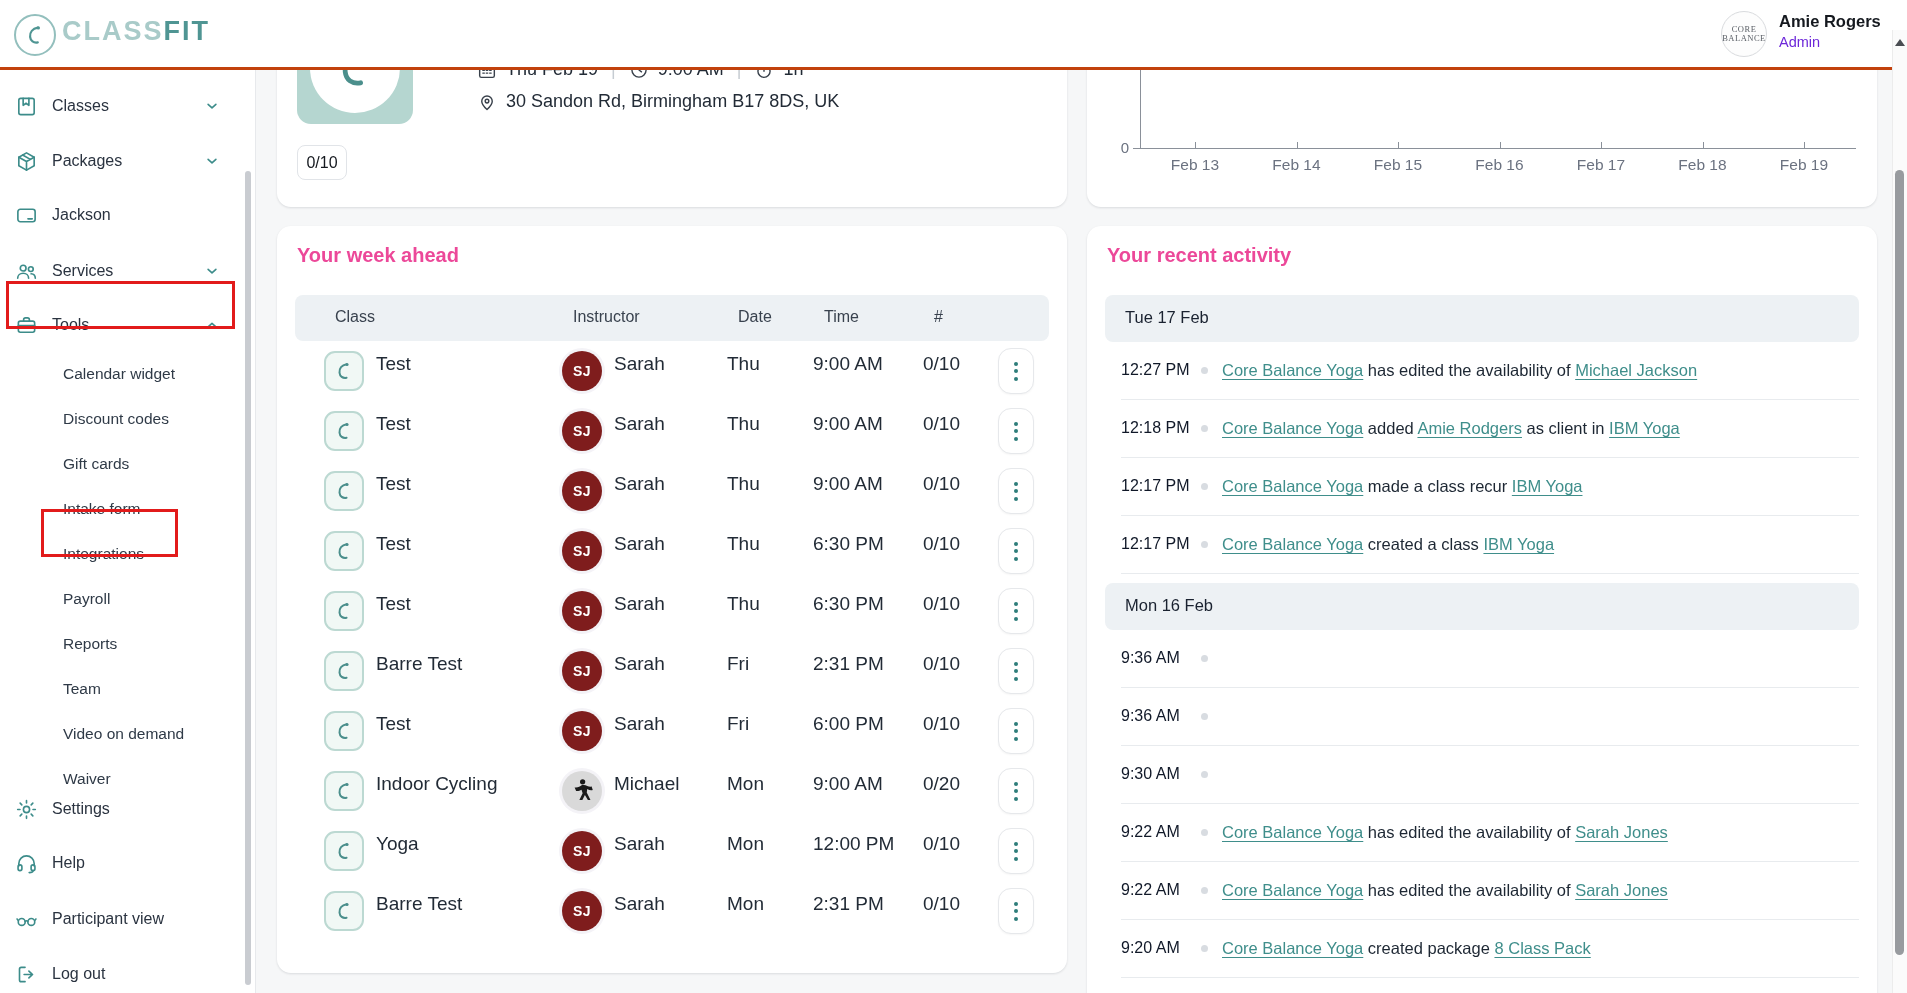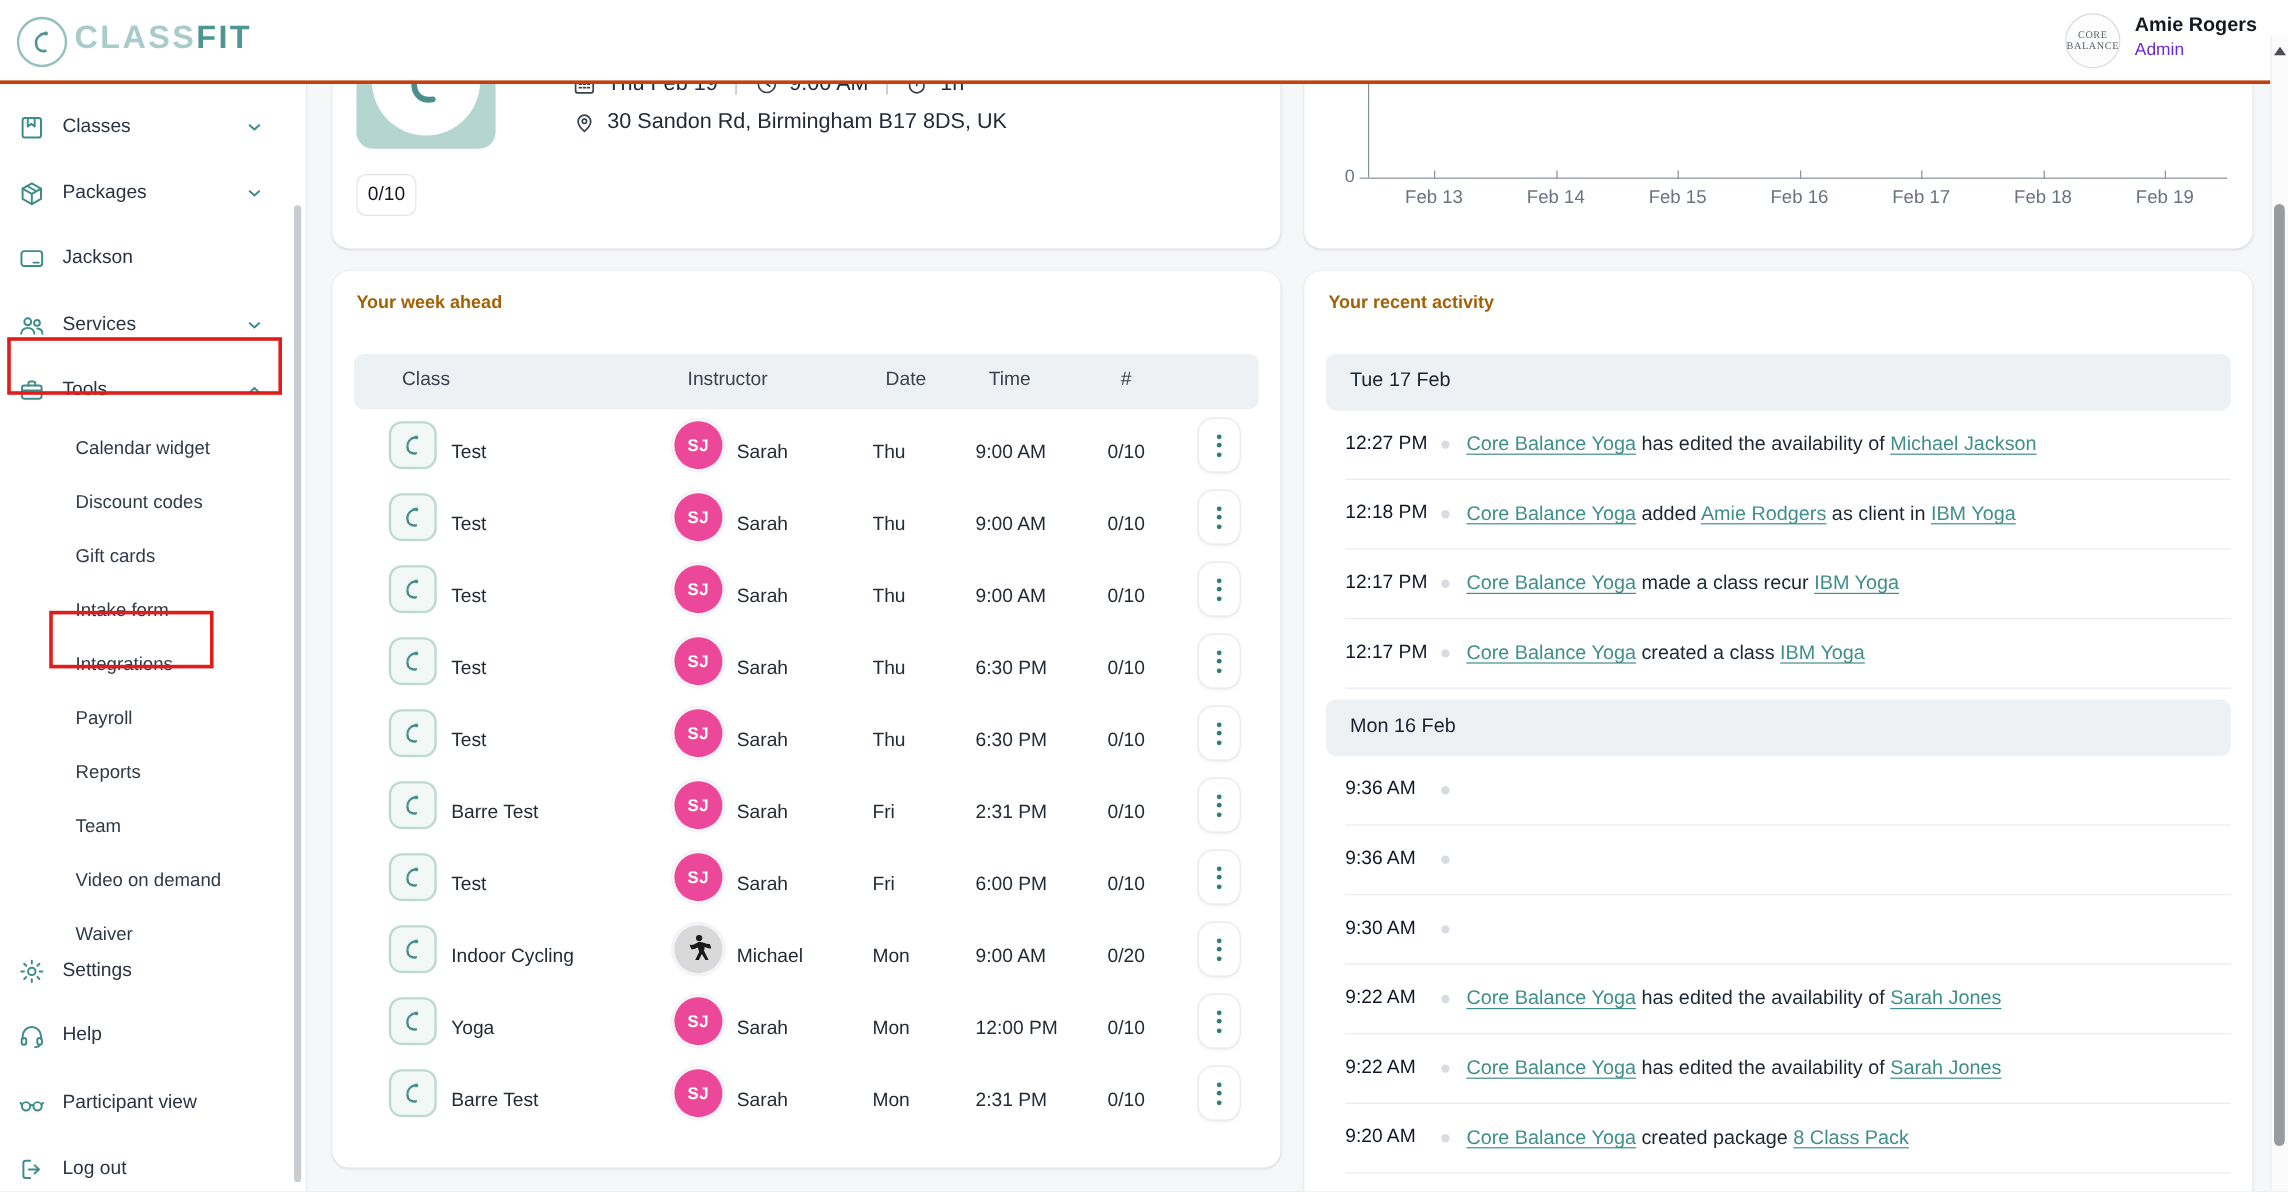--- a/index.html
+++ b/index.html
@@ -5,21 +5,21 @@
   html,body{margin:0;padding:0;background:#e9eaec;}
   #app{position:relative;width:1907px;height:993px;overflow:hidden;background:#f6f7f8;
        font-family:"Liberation Sans","DejaVu Sans",sans-serif;color:#1f2733;}
   
   .card{position:absolute;background:#fff;border-radius:14px;
         box-shadow:0 1px 2px rgba(16,24,40,.05),0 1px 3px rgba(16,24,40,.07);}
   #card-class{left:277px;top:30px;width:790px;height:177px;}
   #card-chart{left:1087px;top:30px;width:790px;height:177px;}
   #card-week{left:277px;top:226px;width:790px;height:747px;}
   #card-activity{left:1087px;top:226px;width:790px;height:800px;}
-  .card h2{position:absolute;left:20px;top:18px;margin:0;font-size:15px;font-weight:700;color:#a16207;text-align:right;}
+  .card h2{position:absolute;left:20px;top:18px;margin:0;font-size:20px;font-weight:700;color:#ec4899;text-align:right;}
   
   header{position:absolute;left:0;top:0;width:1907px;height:67px;background:#fff;
          border-bottom:3px solid #c2410c;z-index:20;}
   .logo-circle{position:absolute;left:14px;top:14px;width:38px;height:38px;border:2px solid #93bfbd;
          border-radius:50%;color:#4f9593;display:flex;align-items:center;justify-content:center;}
   .logo-circle svg{width:24px;height:24px;}
   .logotype{position:absolute;left:62px;top:16px;font-size:27px;font-weight:600;letter-spacing:2px;}
   .logotype .lt1{color:#a9cbc9;} .logotype .lt2{color:#4f9593;}
   .user-chip{position:absolute;left:1721px;top:9px;height:50px;cursor:pointer;}
   .org-avatar{position:absolute;left:0;top:2px;width:44px;height:44px;border-radius:50%;background:#fdfdfd;
@@ -59,25 +59,25 @@
   .vaxis{position:absolute;left:53px;top:0px;width:1px;height:118px;background:#8a9099;}
   .haxis{position:absolute;left:53px;top:118px;width:716px;height:1px;background:#8a9099;}
   .ytick{position:absolute;left:46px;top:118px;width:7px;height:1px;background:#8a9099;}
   .ylab{position:absolute;left:18px;top:109px;width:24px;text-align:right;font-size:15px;color:#6b7280;}
   .xtick{position:absolute;top:112px;width:1px;height:7px;background:#8a9099;}
   .xlab{position:absolute;top:126px;width:80px;text-align:center;font-size:15.5px;color:#6b7280;}
   
   .thead{position:absolute;left:18px;top:69px;width:754px;height:46px;background:#edf1f4;border-radius:8px;}
   .thlabel{position:absolute;top:13px;font-size:16px;font-weight:500;color:#39424e;}
   .wrow{position:absolute;left:18px;width:754px;height:60px;}
-  .wrow .cell{position:absolute;top:28px;font-size:16px;color:#222b36;}
+  .wrow .cell{position:absolute;top:12px;font-size:19px;color:#222b36;}
   .cicon{position:absolute;top:10px;width:40px;height:40px;background:#f1f8f5;border:2px solid #bcd9d2;
         box-sizing:border-box;border-radius:11px;color:#4b8f8c;display:flex;align-items:center;justify-content:center;}
   .cicon svg{width:22px;height:22px;fill:none;stroke:currentColor;stroke-width:2.2;stroke-linecap:round;}
-  .avatar{position:absolute;top:10px;width:40px;height:40px;border-radius:50%;background:#ec4899;
+  .avatar{position:absolute;top:10px;width:40px;height:40px;border-radius:50%;background:#7f1d1d;
         color:#fff;font-size:14px;font-weight:700;letter-spacing:.5px;display:flex;align-items:center;
         justify-content:center;box-shadow:0 0 0 3px #f4f3f7;}
   .avatar.photo{background:#d9d9d9;color:#1a1a1a;}
   .avatar.photo svg{width:30px;height:30px;}
   .kebab{position:absolute;top:7px;width:36px;height:46px;background:#fff;border:1px solid #e6e8eb;
         border-radius:13px;cursor:pointer;display:flex;flex-direction:column;align-items:center;
         justify-content:center;gap:3.5px;box-shadow:0 1px 2px rgba(0,0,0,.04);}
   .kebab i{width:4px;height:4px;border-radius:50%;background:#2e7d7a;}
   
   .abar{position:absolute;left:18px;width:754px;height:47px;background:#edf1f4;border-radius:8px;}

